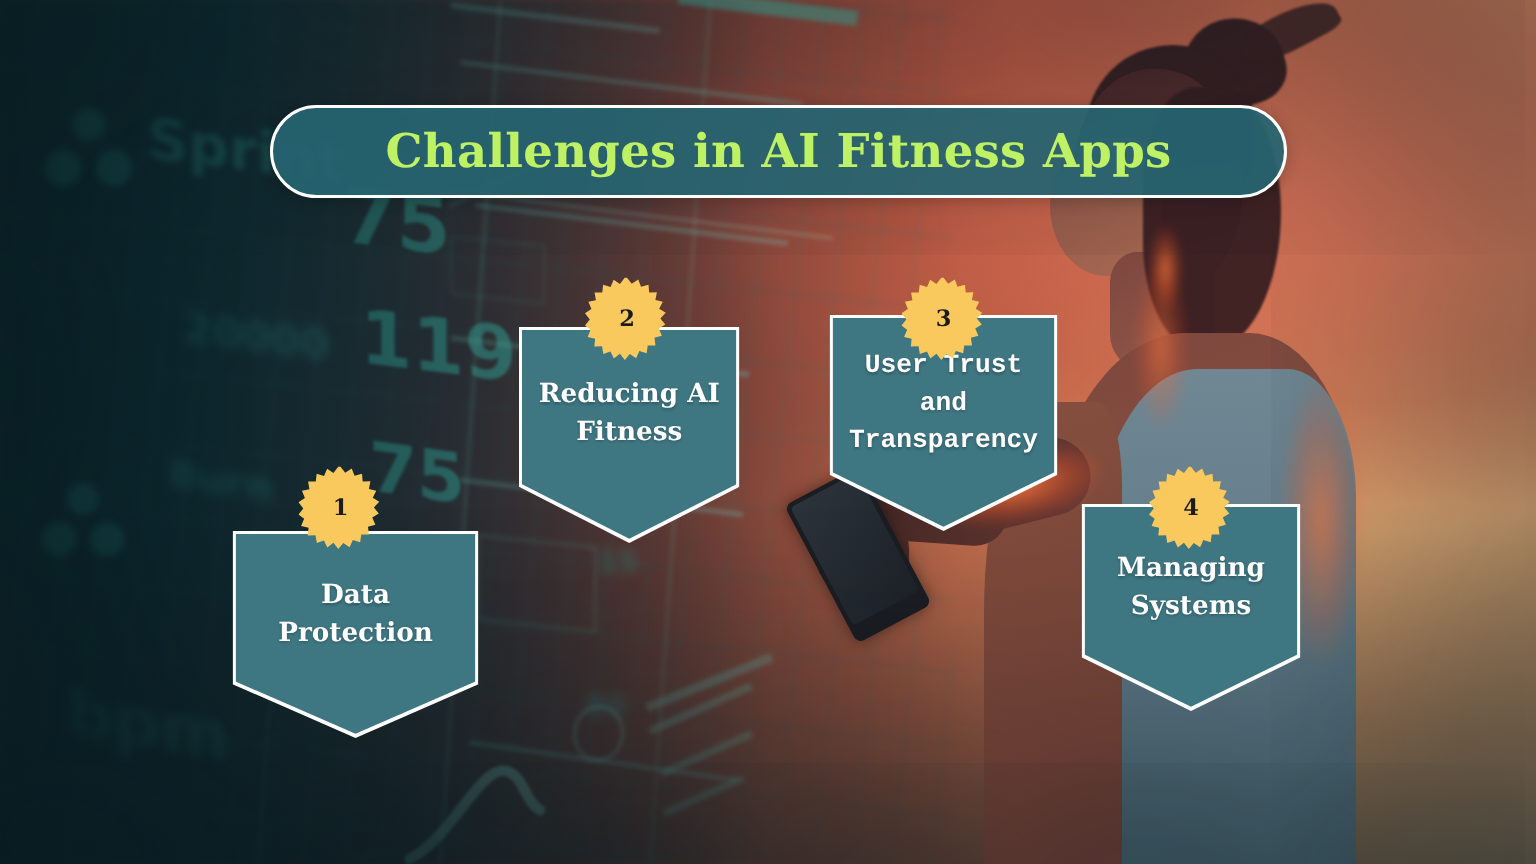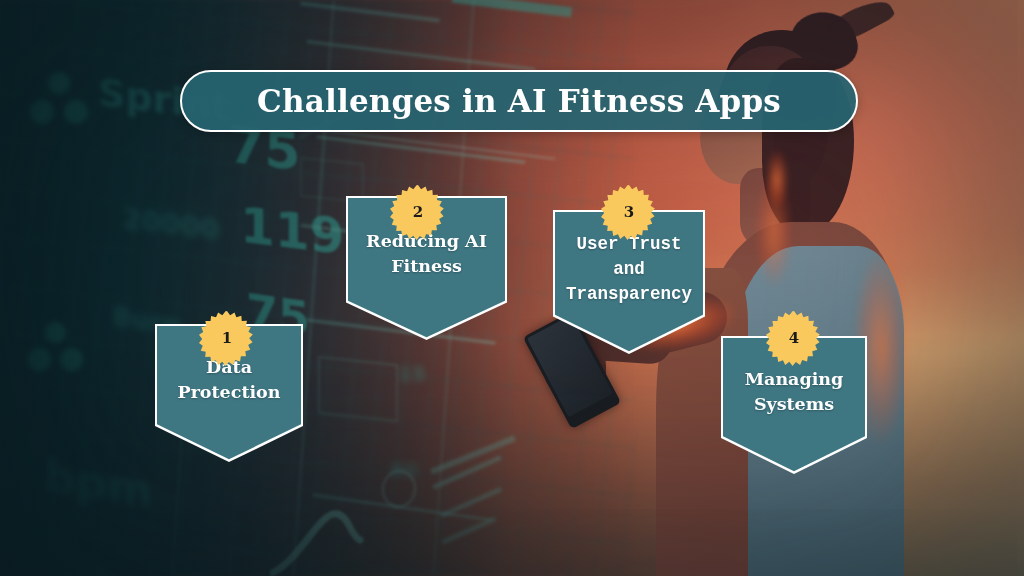--- a/index.html
+++ b/index.html
@@ -137,21 +137,21 @@
     width: 674px; height: 58px;
     background: rgba(38, 100, 113, 0.93);
     border: 2px solid #ffffff;
     border-radius: 34px;
     display: flex;
     align-items: center;
     justify-content: center;
     box-shadow: 0 2px 10px rgba(0,0,0,0.22);
   }
   .title-text {
-    color: #ffffff;
+    color: #bef264;
     font-size: 31px;
     font-weight: 700;
     letter-spacing: 0.2px;
     text-align: center;
     line-height: 1;
     white-space: nowrap;
   }
 
   
   .card {
@@ -307,38 +307,38 @@
       <div class="phone-screen"></div>
     </div>
   </div>
 
   <div class="bg-layer bg-vignette"></div>
 
   <div class="title-pill">
     <div class="title-text">Challenges in AI Fitness Apps</div>
   </div>
 
-  <div class="card" style="left:157px; top:326px; width:144px; height:134px;">
+  <div class="card" style="left:157px; top:356px; width:160px; height:134px;">
     <div class="card-outline"></div>
     <div class="card-fill"></div>
     <div class="card-text">
       <div>Data</div>
       <div>Protection</div>
     </div>
   </div>
   <div class="badge" style="left:199px; top:310px;">
     <svg viewBox="0 0 100 100" aria-hidden="true">
         <g>
       <path fill="#FAC95E" d="M50 2 L55.6 9.2 L63.4 4.3 L66.7 12.9 L75.6 10.3 L76.4 19.6 L85.6 19.4 L83.8 28.5 L92.6 30.6 L88.3 38.9 L96.1 43.8 L89.7 50.5 L95.6 57.7 L87.8 62.5 L91.5 71.1 L82.7 73.5 L83.9 82.7 L74.7 82.8 L73.4 92 L64.7 89.4 L60.9 98 L53.3 92.8 L47.4 99.9 L41.6 92.6 L34.3 98.2 L30.3 89.9 L21.8 92.8 L20.3 83.6 L11.1 83.9 L12 74.7 L3.1 72.6 L6.7 64 L0 59 L5.7 51.7 L0 44.4 L7.6 39.4 L4.1 30.8 L13 28.9 L11.4 19.7 L20.6 19.7 L21.6 10.5 L30.4 13 L34.1 4.4 L41.6 9.5 L47.3 2.2 Z"></path>
     </g>
       </svg>
     <span class="badge-num">1</span>
   </div>
 
-  <div class="card" style="left:348px; top:198px; width:157px; height:140px;">
+  <div class="card" style="left:348px; top:220px; width:143px; height:140px;">
     <div class="card-outline"></div>
     <div class="card-fill"></div>
     <div class="card-text">
       <div>Reducing AI</div>
       <div>Fitness</div>
     </div>
   </div>
   <div class="badge" style="left:390px; top:184px;">
     <svg viewBox="0 0 100 100" aria-hidden="true">
         <g>

